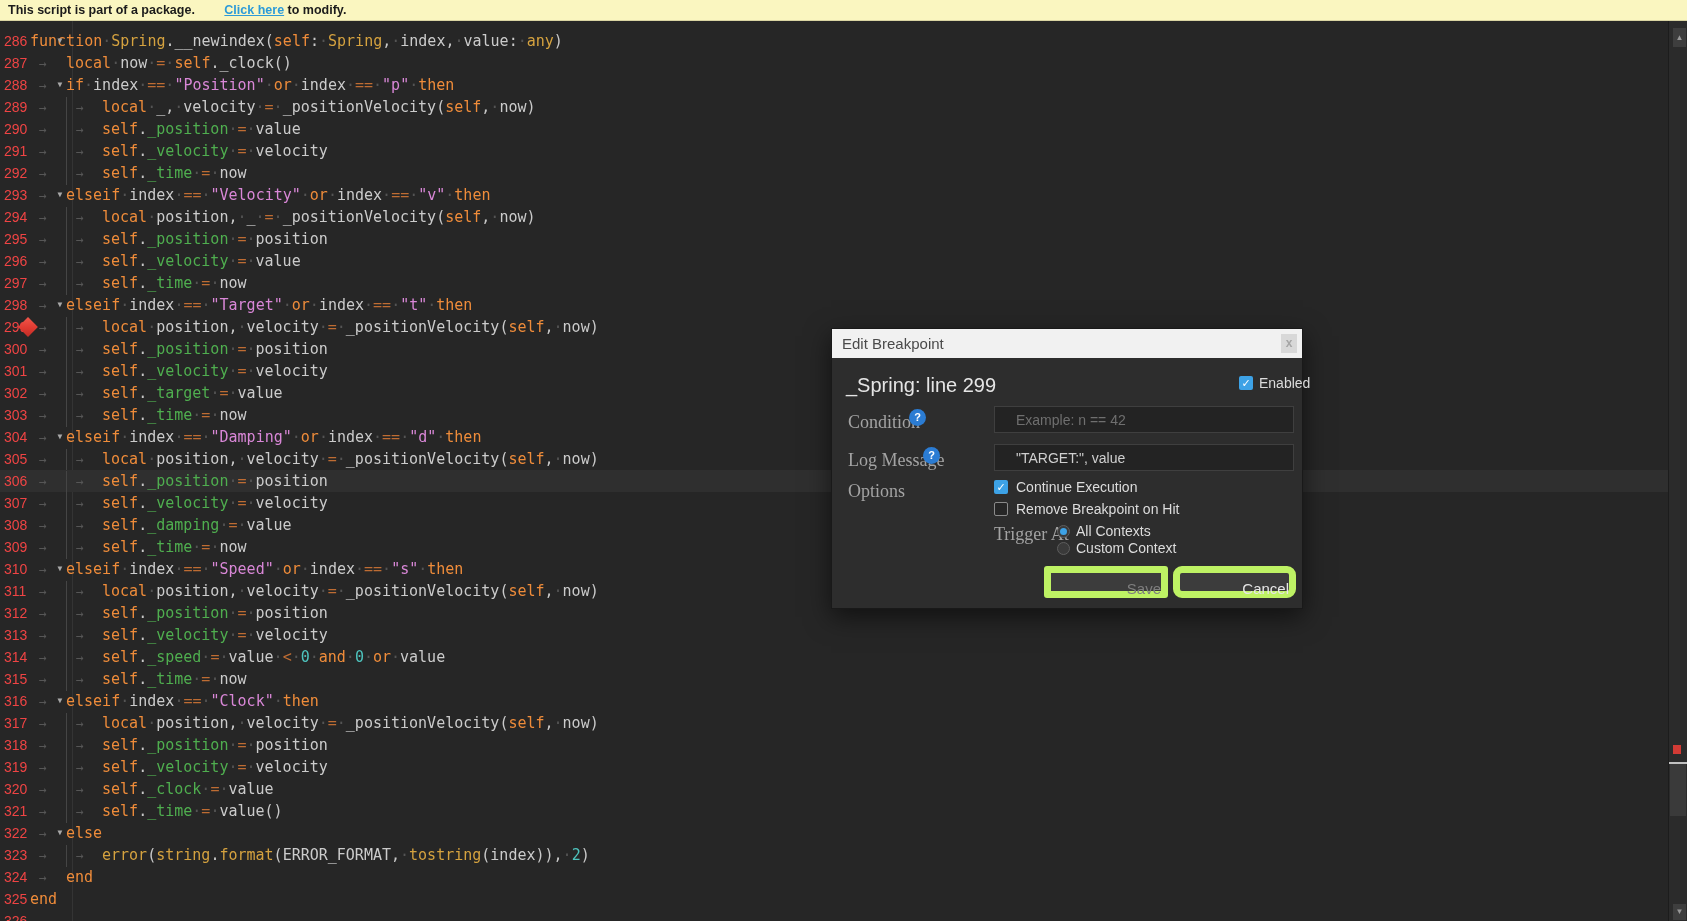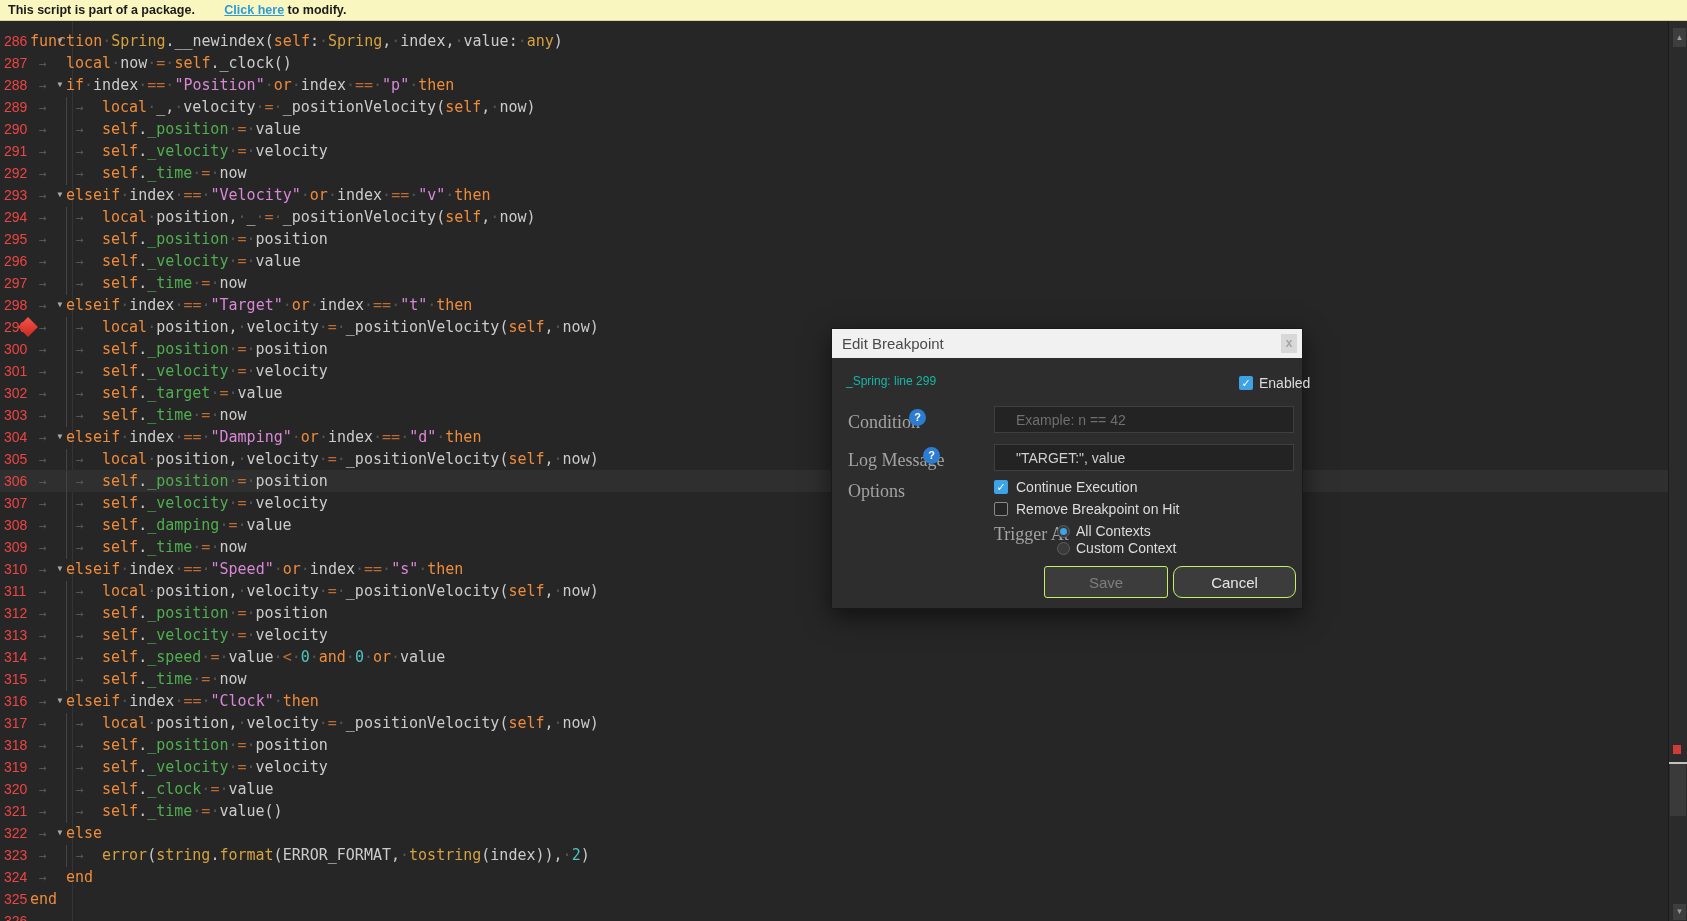--- a/index.html
+++ b/index.html
@@ -48,36 +48,36 @@
   .sb-marker{position:absolute;left:4px;top:724px;width:8px;height:9px;background:#D23B35;}
   .sb-thumbline{position:absolute;left:0;right:0;top:741px;height:2px;background:#C2C2C2;}
   .sb-thumb{position:absolute;left:1px;right:1px;top:743px;height:52px;background:#3A3A3A;cursor:pointer;}
   
   .dialog{position:absolute;left:831px;top:328px;width:472px;height:281px;background:#2D2D2D;
           border:1px solid #191919;box-shadow:0 8px 24px rgba(0,0,0,.55);z-index:10;box-sizing:border-box;}
   .dlg-titlebar{position:absolute;left:0;top:0;right:0;height:29px;background:#F1F1F1;}
   .dlg-title{position:absolute;left:10px;top:0;line-height:29px;font-size:15px;color:#4A4A4A;}
   .dlg-close{position:absolute;right:5px;top:5px;width:16px;height:19px;background:#D8D8D8;color:#A5A5A5;
              font-size:12px;font-weight:bold;text-align:center;line-height:19px;cursor:default;}
-  .dlg-target{position:absolute;left:14px;top:45px;font-size:12px;color:#14b8a6;}
+  .dlg-target{position:absolute;left:14px;top:45px;font-size:20px;color:#e5e5e5;}
   .lbl{position:absolute;font-size:18px;color:#a3a3a3;font-family:Liberation Serif, serif;}
   .help{position:absolute;width:17px;height:17px;border-radius:50%;background:#2B7CD3;color:#fff;
         font-size:11px;font-weight:bold;text-align:center;line-height:17px;}
   .dlg-input{position:absolute;left:162px;width:300px;height:27px;box-sizing:border-box;
              background:#232323;border:1px solid #3F3F3F;color:#CFCFCF;font-size:14px;padding:0 21px;
              font-family:"Liberation Sans","DejaVu Sans",sans-serif;}
   .dlg-input::placeholder{color:#6F6F6F;}
   .cb{position:absolute;width:14px;height:14px;box-sizing:border-box;border-radius:2px;cursor:pointer;}
   .cb.on{background:#3DA2E6;color:#fff;font-size:11px;font-weight:bold;text-align:center;line-height:14px;}
   .cb.off{background:#262626;border:1.5px solid #8A8A8A;}
   .cblabel{position:absolute;font-size:14px;color:#DCDCDC;}
   .radio{position:absolute;width:13px;height:13px;border-radius:50%;background:#3A3A3A;border:1px solid #5E5E5E;box-sizing:border-box;cursor:pointer;}
   .radio.on::after{content:"";position:absolute;left:2px;top:2px;width:7px;height:7px;border-radius:50%;background:#3DA2E6;}
   .btn{position:absolute;top:237px;height:32px;box-sizing:border-box;border-radius:3px;font-size:15px;
-       text-align:center;line-height:32px;cursor:pointer;background:#3C3C3C;border:1px solid #bef264;}
+       text-align:right;line-height:32px;cursor:pointer;background:#3C3C3C;border:7px solid #bef264;}
   .btn.save{left:212px;width:124px;color:#7E7E7E;}
   .btn.cancel{left:341px;width:123px;color:#E6E6E6;border-radius:9px;}
 </style>
 </head>
 <body>
 
 <div class="banner">
   <span>This script is part of a package. </span><a>Click here</a><span> to modify.</span>
 </div>
 

